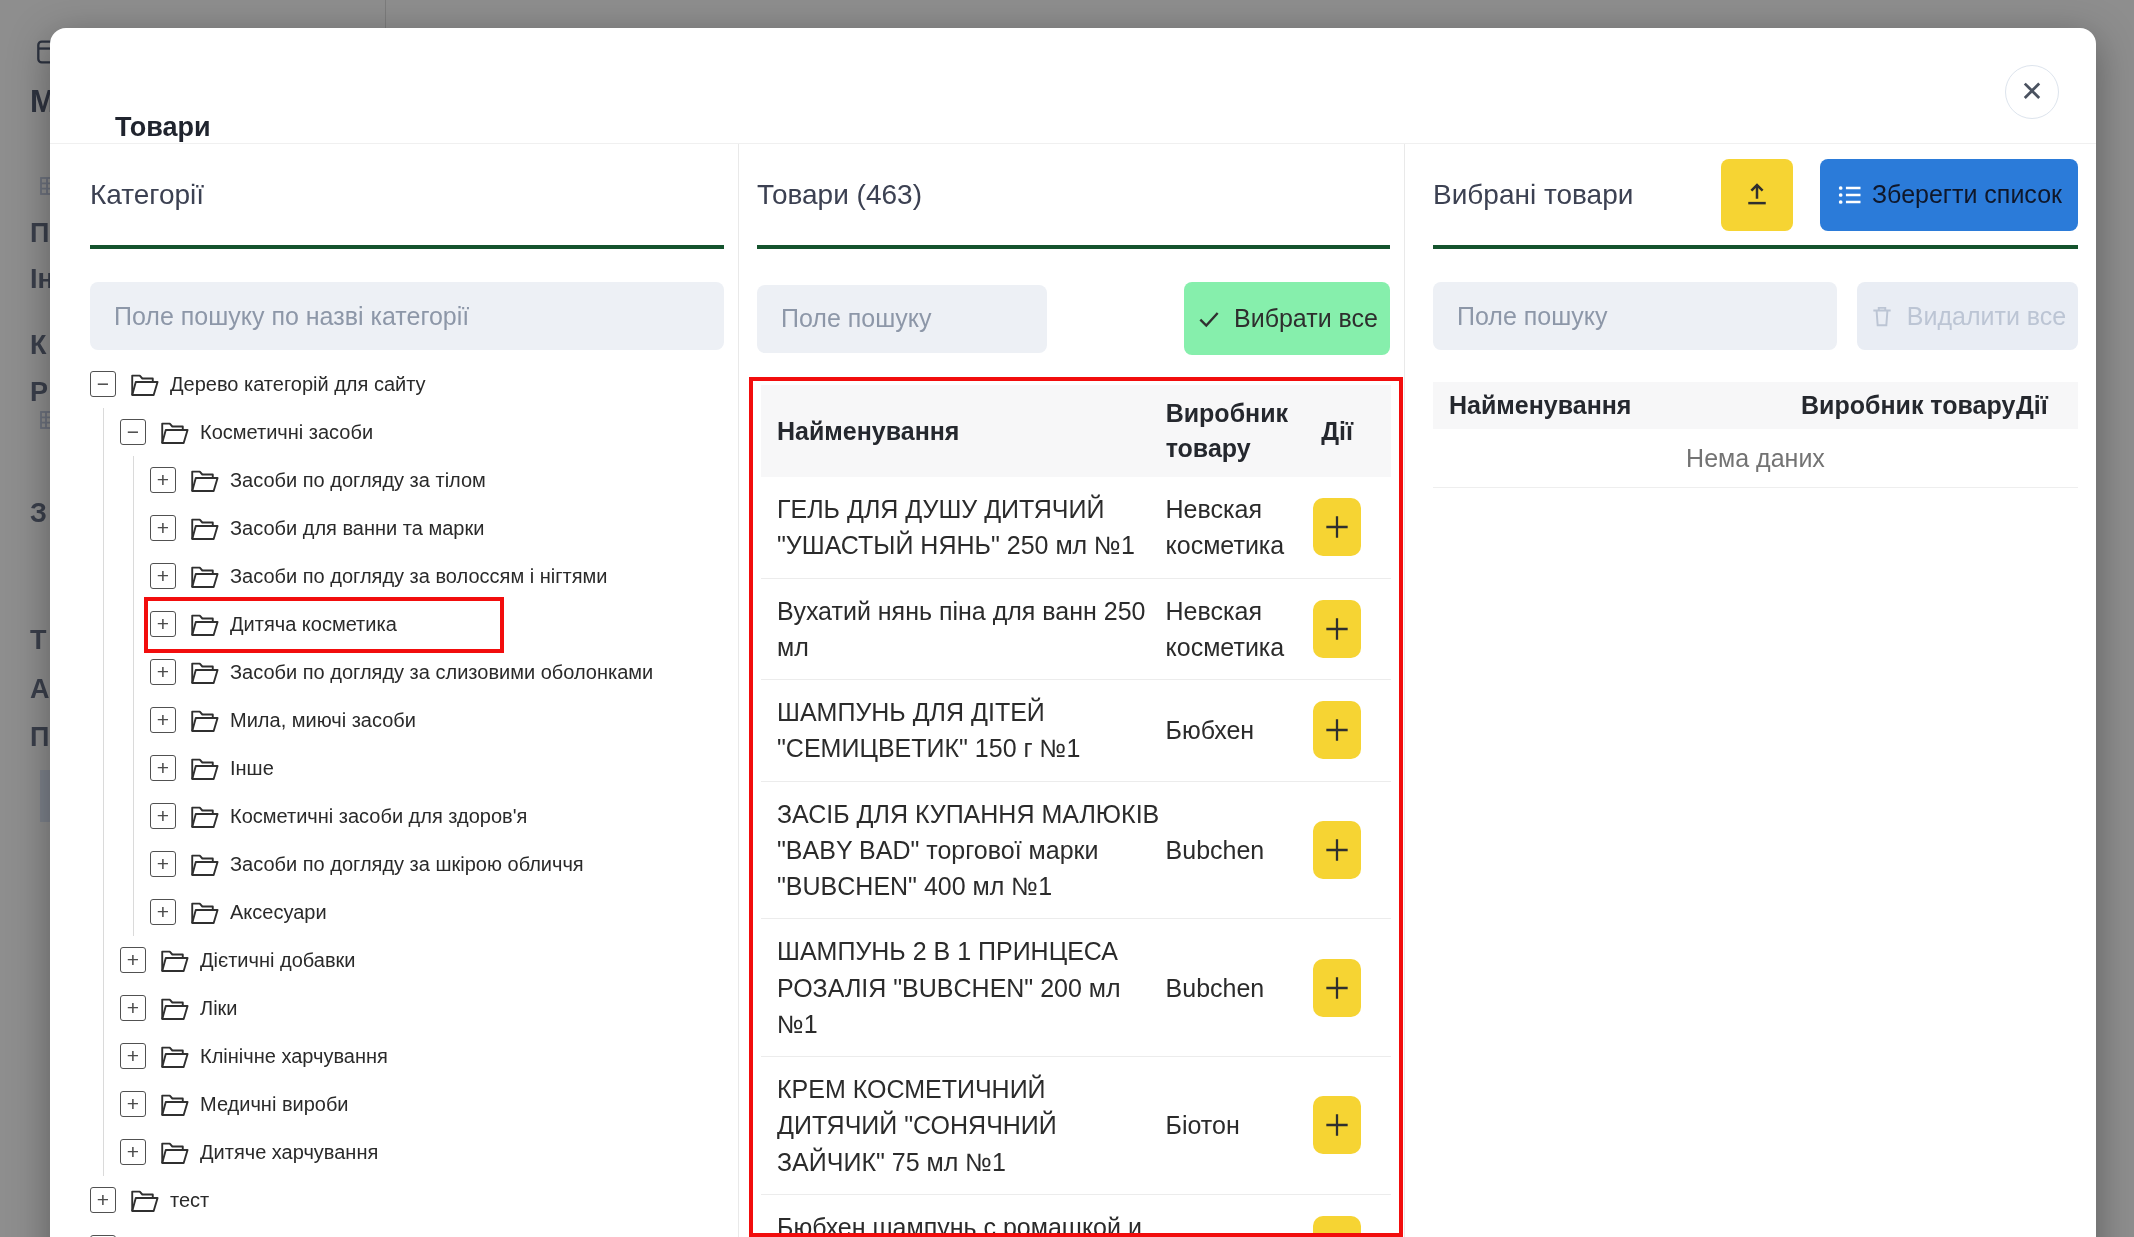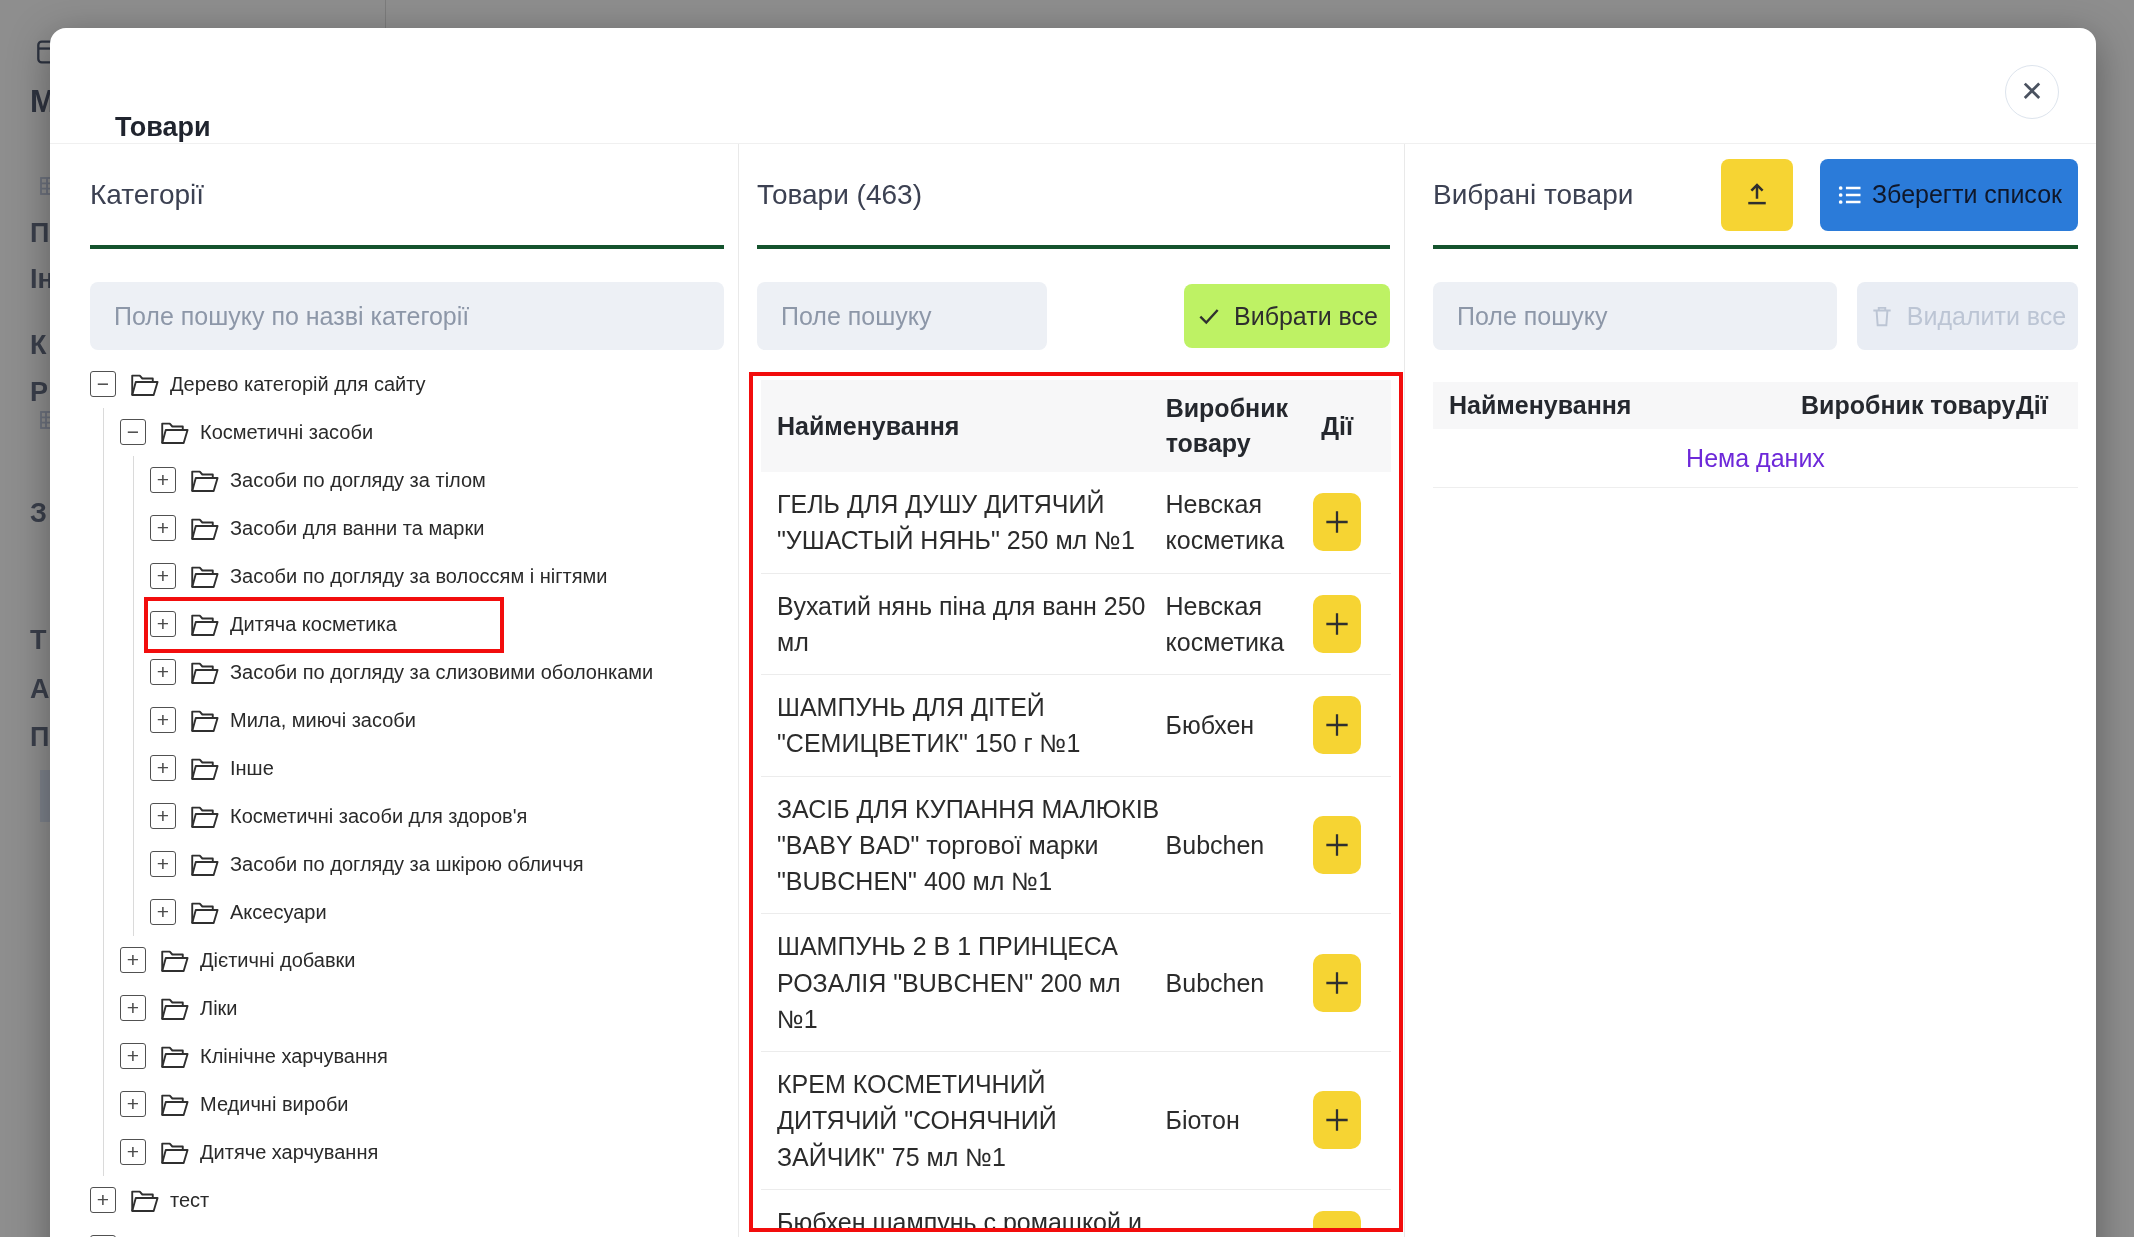--- a/index.html
+++ b/index.html
@@ -48,21 +48,21 @@
   .search-input{box-sizing:border-box;height:68px;background:#edf0f5;border:none;border-radius:8px;
                 padding:0 24px;font-size:25px;color:#3a4150;outline:none;font-family:"Liberation Sans",sans-serif;}
   .search-input::placeholder{color:#8d97a8;opacity:1;}
   .col1 .search-input{width:100%;}
   .col2 .search-input{width:290px;}
   .col3 .search-input{width:404px;}
 
   
   .btn{display:flex;align-items:center;justify-content:center;border:none;border-radius:8px;cursor:pointer;
        font-family:"Liberation Sans",sans-serif;}
-  .btn-selectall{margin-left:auto;width:206px;height:64px;background:#bef264;font-size:25px;color:#2e2e2e;gap:12px;}
+  .btn-selectall{margin-left:auto;width:206px;height:73px;background:#86efac;font-size:25px;color:#2e2e2e;gap:12px;}
   .btn-upload{width:72px;height:72px;background:#f6d433;margin-left:auto;}
   .btn-save{width:258px;height:72px;background:#2b7bd9;color:#0f172a;font-size:25px;gap:8px;margin-left:27px;}
   .btn-deleteall{width:221px;height:68px;background:#e9edf4;color:#bcc5d4;font-size:25px;gap:12px;margin-left:auto;cursor:default;}
 
   
   .tree{margin-top:10px;}
   .trow{height:48px;display:flex;align-items:center;position:relative;}
   .indent{width:30px;align-self:stretch;position:relative;}
   .indent::before{content:'';position:absolute;left:13px;top:0;bottom:0;border-left:1px solid #dadada;}
   .switcher{box-sizing:border-box;width:26px;height:26px;border:1.8px solid #515151;border-radius:3px;
@@ -85,21 +85,21 @@
   .pmanuf{width:148px;font-size:25px;color:#2b2b2b;line-height:1.45;}
   .add-btn{margin-left:auto;width:48px;height:58px;border:none;border-radius:10px;background:#f6d433;
            display:flex;align-items:center;justify-content:center;cursor:pointer;flex:none;}
 
   
   .stable-head{margin-top:32px;background:#f7f7f8;display:flex;align-items:center;padding:9px 16px;box-sizing:border-box;}
   .stable-head .h-name{width:352px;font-size:25px;font-weight:700;color:#25282e;}
   .stable-head .h-manuf{width:215px;font-size:25px;font-weight:700;color:#25282e;}
   .stable-head .h-act{font-size:25px;font-weight:700;color:#25282e;}
   .empty-row{height:58px;display:flex;align-items:center;justify-content:center;border-bottom:1px solid #eeeeee;
-             font-size:25px;color:#6d28d9;}
+             font-size:25px;color:#737373;}
 </style>
 </head>
 <body>
 
 <div class="screen">
 
   <div class="underlay">
     <div class="topline"></div>
     <div id="peek-container">
         <div class="peek pk1">

